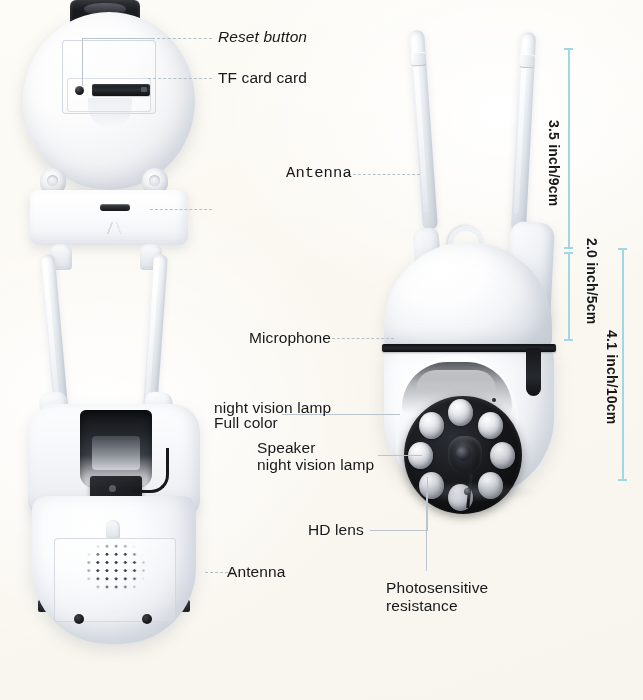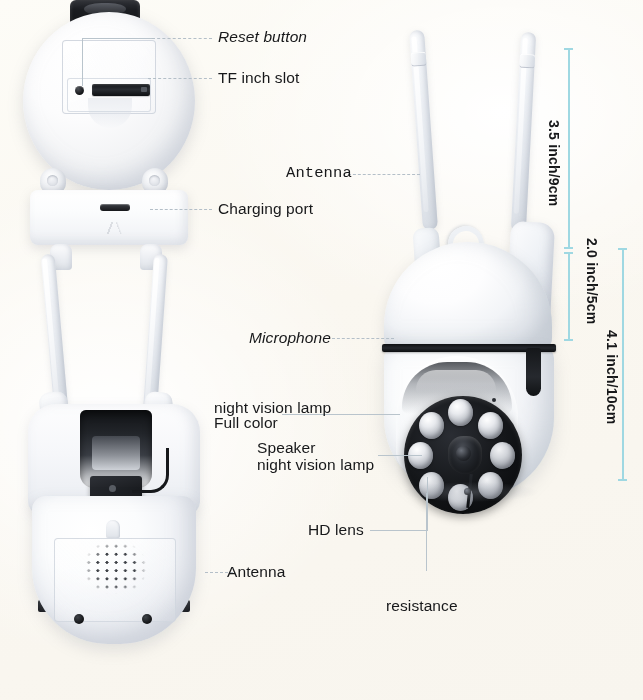--- a/index.html
+++ b/index.html
@@ -442,38 +442,38 @@
 
   <div class="lead lead-h" style="left:370px;top:530px;width:58px;"></div>
   <div class="lead lead-v" style="left:427px;top:477px;height:54px;"></div>
 
   <div class="lead lead-h dash" style="left:205px;top:572px;width:28px;"></div>
 
   <div class="lead lead-v" style="left:426px;top:493px;height:78px;"></div>
 
   <div class="label" style="left:218px;top:27px;font-style:italic;">Reset button</div>
 
-  <div class="label" style="left:218px;top:68px;">TF inch slot</div>
+  <div class="label" style="left:218px;top:68px;">TF card card</div>
 
   <div class="label" style="left:286px;top:164px;font-family:Liberation Mono, monospace;">Antenna</div>
 
-  <div class="label" style="left:218px;top:199px;">Charging port</div>
-
-  <div class="label" style="left:249px;top:328px;font-style:italic;">Microphone</div>
+
+  <div class="label" style="left:249px;top:328px;">Microphone</div>
 
   <div class="label" style="left:214px;top:381px;margin-top:32px;">Full color</div>
   <div class="label" style="left:214px;top:398px;">night vision lamp</div>
 
   <div class="label" style="left:257px;top:438px;">Speaker</div>
   <div class="label" style="left:257px;top:455px;">night vision lamp</div>
 
   <div class="label" style="left:308px;top:520px;">HD lens</div>
 
   <div class="label" style="left:227px;top:562px;">Antenna</div>
 
+  <div class="label" style="left:386px;top:578px;">Photosensitive</div>
   <div class="label" style="left:386px;top:596px;">resistance</div>
 
   <div class="dimline" style="left:568px;top:48px;height:200px;"></div>
   <div class="dimcap" style="left:564px;top:48px;"></div>
   <div class="dimcap" style="left:564px;top:247px;"></div>
   <div class="dimtext" style="left:546px;top:120px;">3.5 inch/9cm</div>
 
   <div class="dimline" style="left:568px;top:252px;height:88px;"></div>
   <div class="dimcap" style="left:564px;top:252px;"></div>
   <div class="dimcap" style="left:564px;top:339px;"></div>

